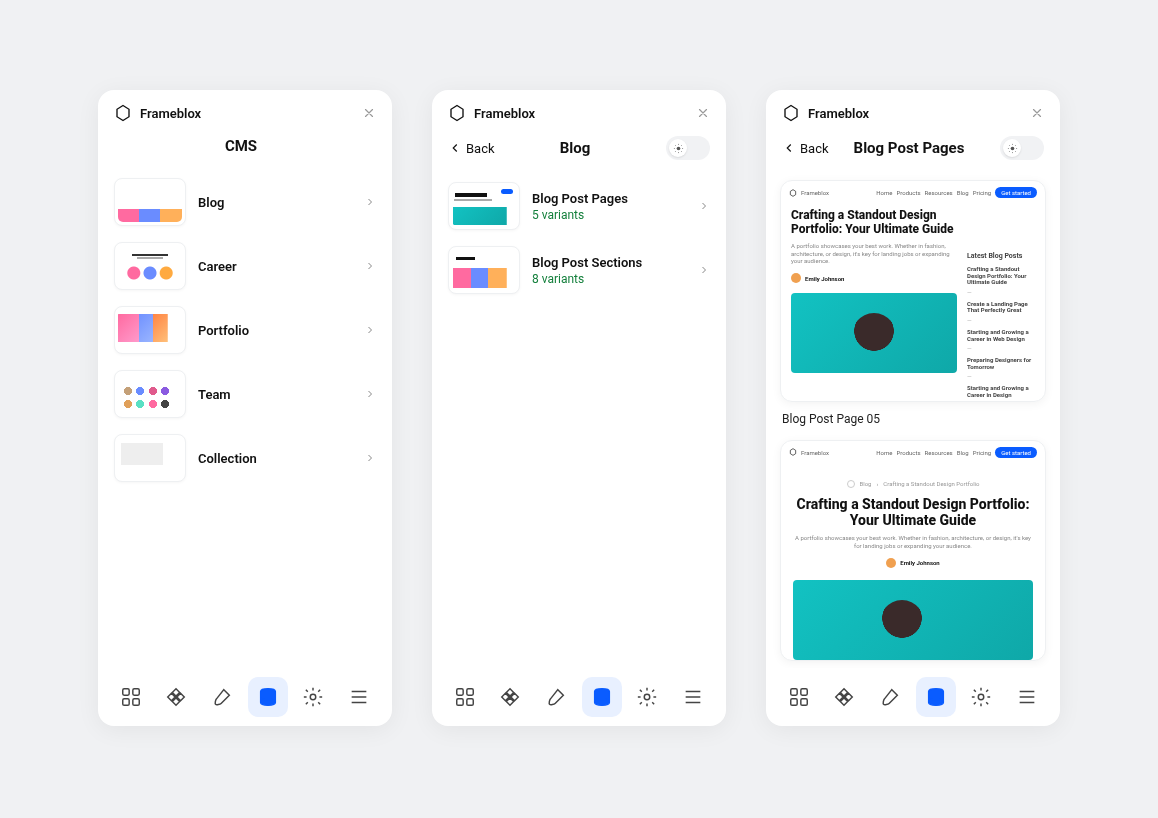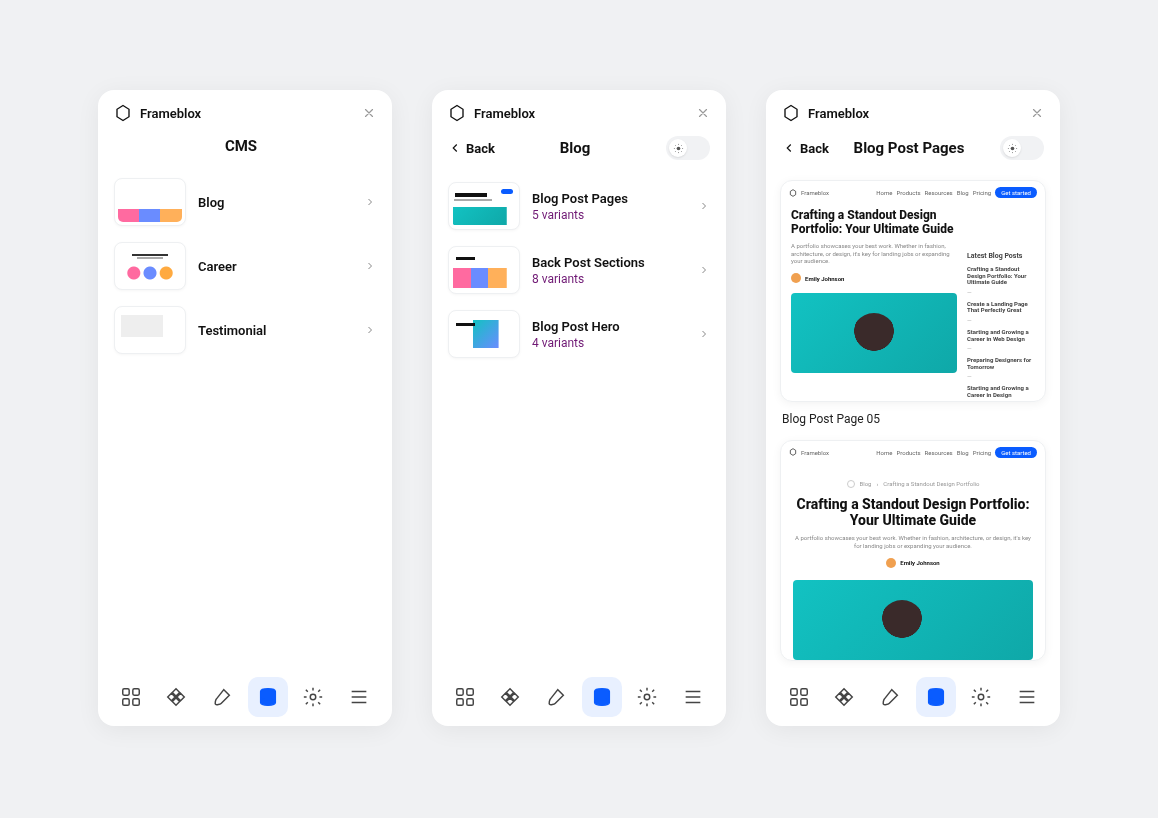--- a/index.html
+++ b/index.html
@@ -59,21 +59,21 @@
     font-size: 15px;
     font-weight: 700;
     color: #111;
     pointer-events: none;
   }
   .back-btn {
     display: flex;
     align-items: center;
     gap: 4px;
     font-size: 13px;
-    font-weight: 700;
+    font-weight: 400;
     color: #111;
     cursor: pointer;
     z-index: 1;
   }
   .chev {
     width: 14px; height: 14px;
     stroke: #111;
     stroke-width: 2;
     fill: none;
   }
@@ -121,21 +121,21 @@
     background: #fff;
     border: 1px solid #eef0f2;
     box-shadow: 0 1px 3px rgba(0,0,0,0.04);
     overflow: hidden;
     flex-shrink: 0;
     padding: 3px;
   }
   .thumb-inner { width:100%; height:100%; border-radius:5px; overflow:hidden; position:relative; }
   .row-text { flex:1; display:flex; flex-direction:column; }
   .row-title { font-size: 13px; font-weight:600; color:#111; }
-  .row-sub { font-size:12px; color:#701a75; margin-top:2px; }
+  .row-sub { font-size:12px; color:#15803d; margin-top:2px; }
   .row-chev { margin-left:auto; }
   
   .feature-row {
     display:flex; align-items:center; gap:14px;
     background:#f6f7f8; border-radius:12px;
     padding:14px 10px; margin: 4px 2px 10px 2px;
     cursor:pointer;
   }
   .feature-icon-wrap {
     width: 56px; height:48px; border-radius:10px; background:#fff;
@@ -293,24 +293,46 @@
         </div>
       <div class="row-text">
           <span class="row-title">Career</span>
         </div>
       <svg class="chev-sm row-chev" viewBox="0 0 24 24">
           <path d="M9 6l6 6-6 6"></path>
         </svg>
     </div>
     <div class="row">
       <div class="thumb">
+          <div class="thumb-inner t-portfolio"></div>
+        </div>
+      <div class="row-text">
+          <span class="row-title">Portfolio</span>
+        </div>
+      <svg class="chev-sm row-chev" viewBox="0 0 24 24">
+          <path d="M9 6l6 6-6 6"></path>
+        </svg>
+    </div>
+    <div class="row">
+      <div class="thumb">
+          <div class="thumb-inner t-team"></div>
+        </div>
+      <div class="row-text">
+          <span class="row-title">Team</span>
+        </div>
+      <svg class="chev-sm row-chev" viewBox="0 0 24 24">
+          <path d="M9 6l6 6-6 6"></path>
+        </svg>
+    </div>
+    <div class="row">
+      <div class="thumb">
           <div class="thumb-inner t-testimonial"></div>
         </div>
       <div class="row-text">
-          <span class="row-title">Testimonial</span>
+          <span class="row-title">Collection</span>
         </div>
       <svg class="chev-sm row-chev" viewBox="0 0 24 24">
           <path d="M9 6l6 6-6 6"></path>
         </svg>
     </div>
   </div>
   <div class="bottomnav">
     <div class="nav-btn">
         <svg class="nav-icon" viewBox="0 0 24 24">
           <rect x="3" y="3" width="7" height="7" rx="1.5"></rect>
@@ -389,34 +411,22 @@
       </div>
       <svg class="chev-sm row-chev" viewBox="0 0 24 24">
           <path d="M9 6l6 6-6 6"></path>
         </svg>
     </div>
     <div class="row">
       <div class="thumb">
           <div class="thumb-inner t-sections"></div>
         </div>
       <div class="row-text">
-        <span class="row-title">Back Post Sections</span>
+        <span class="row-title">Blog Post Sections</span>
         <span class="row-sub">8 variants</span>
-      </div>
-      <svg class="chev-sm row-chev" viewBox="0 0 24 24">
-          <path d="M9 6l6 6-6 6"></path>
-        </svg>
-    </div>
-    <div class="row">
-      <div class="thumb">
-          <div class="thumb-inner t-hero"></div>
-        </div>
-      <div class="row-text">
-        <span class="row-title">Blog Post Hero</span>
-        <span class="row-sub">4 variants</span>
       </div>
       <svg class="chev-sm row-chev" viewBox="0 0 24 24">
           <path d="M9 6l6 6-6 6"></path>
         </svg>
     </div>
   </div>
   <div class="bottomnav">
     <div class="nav-btn">
         <svg class="nav-icon" viewBox="0 0 24 24">
           <rect x="3" y="3" width="7" height="7" rx="1.5"></rect>

